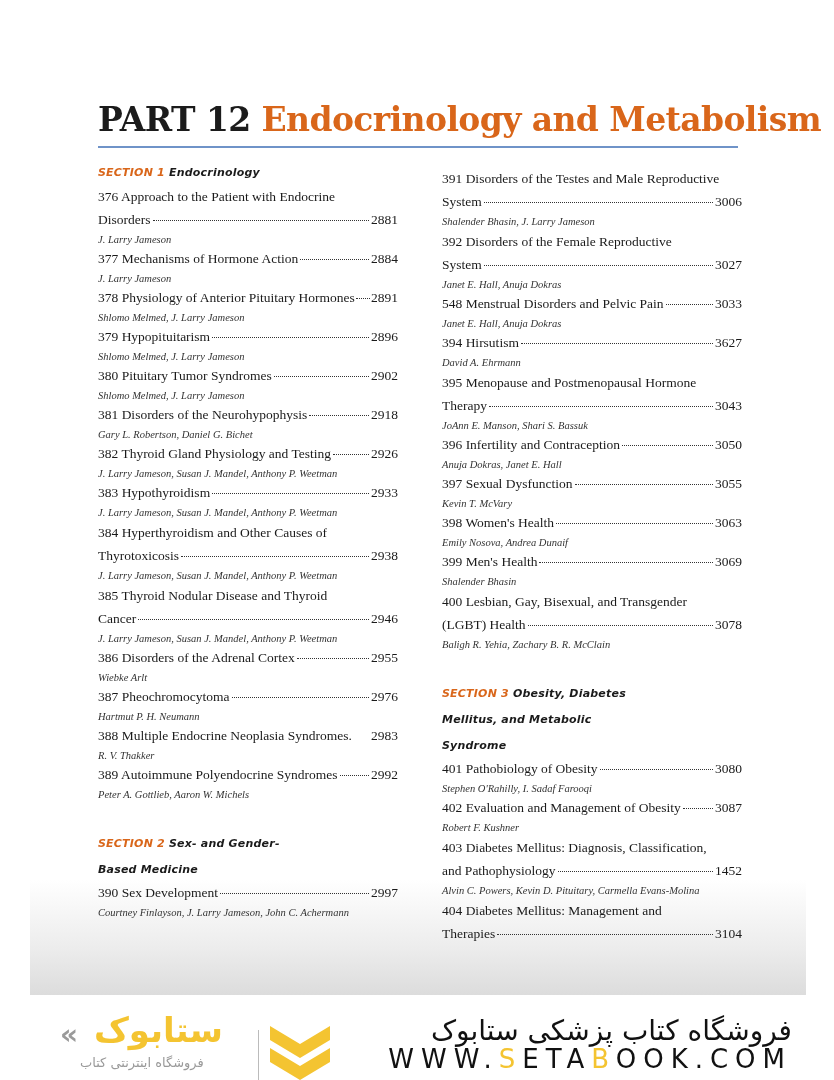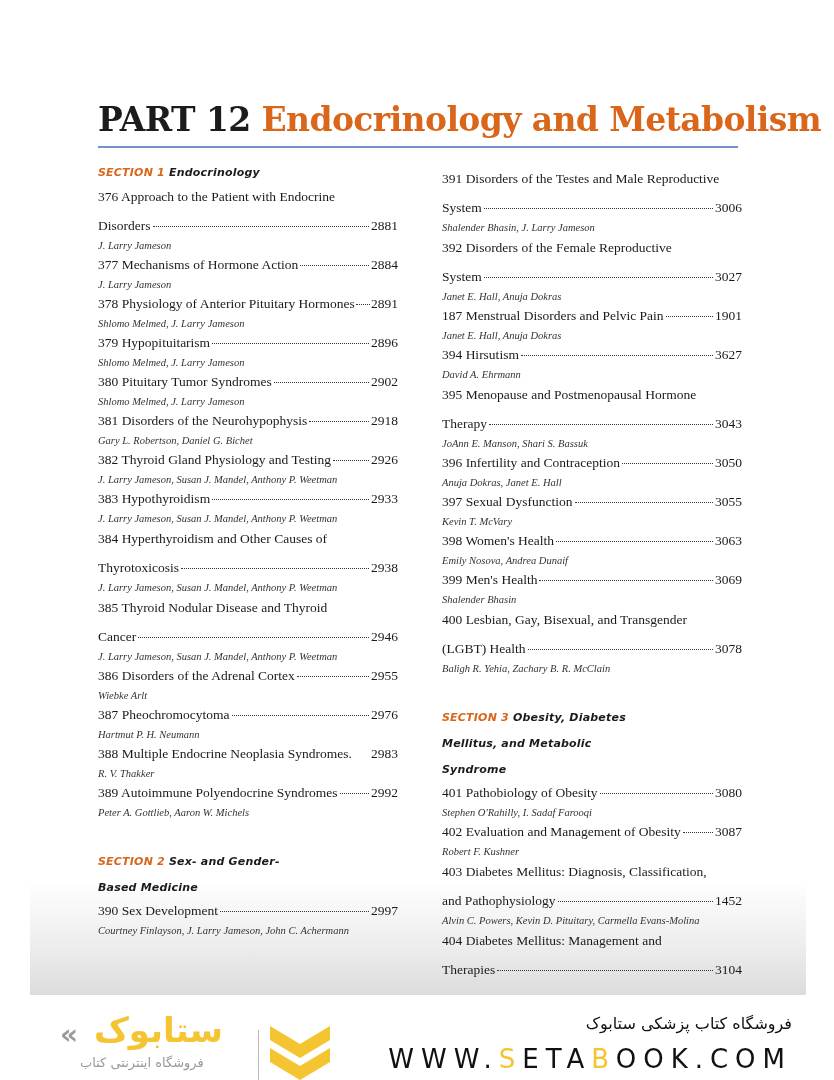--- a/index.html
+++ b/index.html
@@ -38,21 +38,21 @@
   .entry-line {
     display: flex; align-items: baseline; font-size: 13.5px; line-height: 20px; white-space: nowrap;
   }
   .entry-line .txt { flex: 0 0 auto; }
   .entry-line .dots {
     flex: 1 1 auto; overflow: hidden; margin: 0 2px;
     border-bottom: 1.5px dotted #333; height: 1px; position: relative; top: -3px;
   }
   .entry-line .pg { flex: 0 0 auto; }
   .wrap-first { line-height: 22px; }
-  .wrap-second { margin-top: 8px; }
+  .wrap-second { margin-top: 2px; }
   .authors {
     font-style: italic; font-size: 10.5px; line-height: 16px; color: #333; margin-top: 2px; margin-bottom: 1px;
   }
   .entry { margin-bottom: 1px; }
 
   .footer {
     position: absolute; left: 0; top: 1000px; width: 834px; height: 80px;
   }
   .logo-wrap { position: absolute; left: 60px; top: 10px; width: 270px; height: 70px; }
   .logo-text {
@@ -62,21 +62,21 @@
   }
   .logo-arrows { position: absolute; left: 0; top: 8px; color: #9a9a9a; font-size: 28px; font-weight: bold; font-family: "DejaVu Sans", sans-serif; }
   .logo-sub {
     position: absolute; left: 20px; top: 45px; font-family: "DejaVu Sans", sans-serif; font-size: 13px; color: #9a9a9a;
   }
   .logo-divider { position: absolute; left: 198px; top: 20px; width: 1px; height: 50px; background: #bbb; }
   .logo-chevron { position: absolute; left: 210px; top: 12px; }
 
   .store-name {
     position: absolute; right: 42px; top: 14px;
-    font-family: "DejaVu Sans", sans-serif; font-size: 16px; color: #111; direction: rtl;
+    font-family: "DejaVu Sans", sans-serif; font-size: 28px; color: #111; direction: rtl;
   }
   .store-url {
     position: absolute; right: 42px; top: 44px;
     font-family: "DejaVu Sans", sans-serif; font-size: 26px; letter-spacing: 7px; color: #111;
   }
   .store-url .hl { color: #f4c431; }
 </style>
 </head>
 <body>
 
@@ -255,23 +255,23 @@
     <div class="entry-line wrap-second">
         <span class="txt">System</span>
         <span class="dots"></span>
         <span class="pg">3027</span>
       </div>
     <div class="authors">Janet E. Hall, Anuja Dokras</div>
   </div>
 
   <div class="entry">
     <div class="entry-line">
-        <span class="txt">187 Menstrual Disorders and Pelvic Pain</span>
-        <span class="dots"></span>
-        <span class="pg">1901</span>
+        <span class="txt">548 Menstrual Disorders and Pelvic Pain</span>
+        <span class="dots"></span>
+        <span class="pg">3033</span>
       </div>
     <div class="authors">Janet E. Hall, Anuja Dokras</div>
   </div>
 
   <div class="entry">
     <div class="entry-line">
         <span class="txt">394 Hirsutism</span>
         <span class="dots"></span>
         <span class="pg">3627</span>
       </div>

